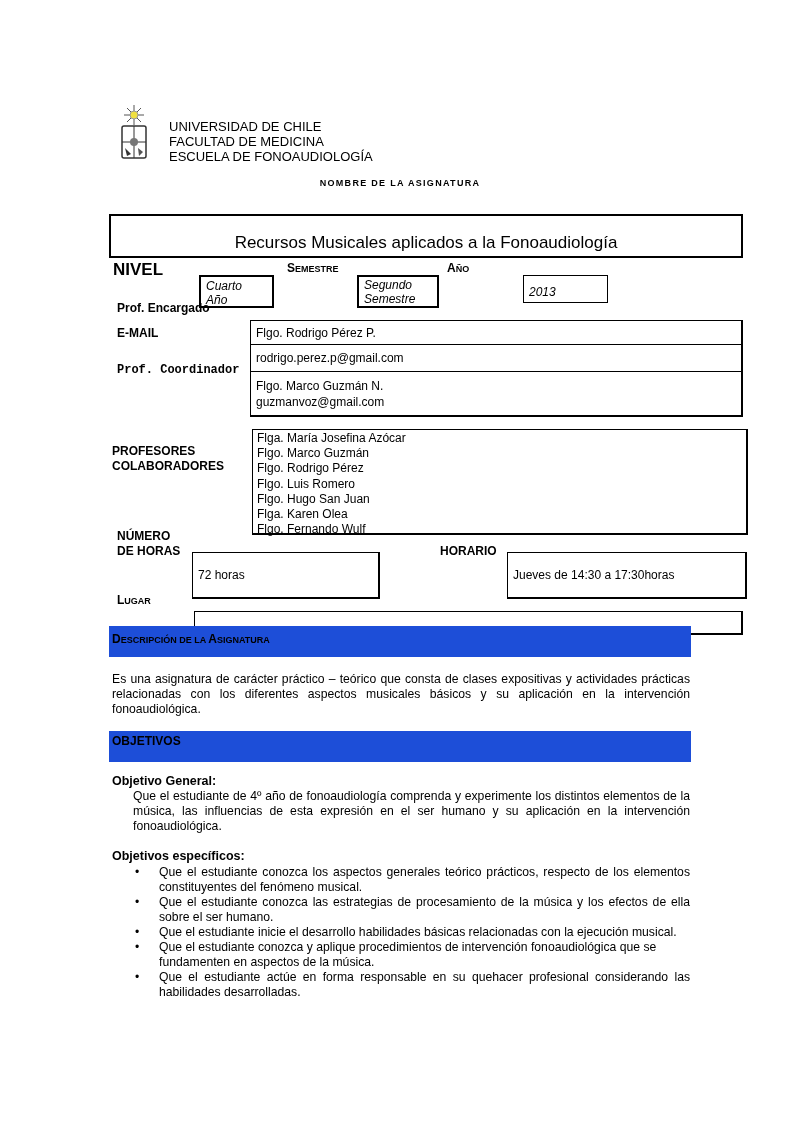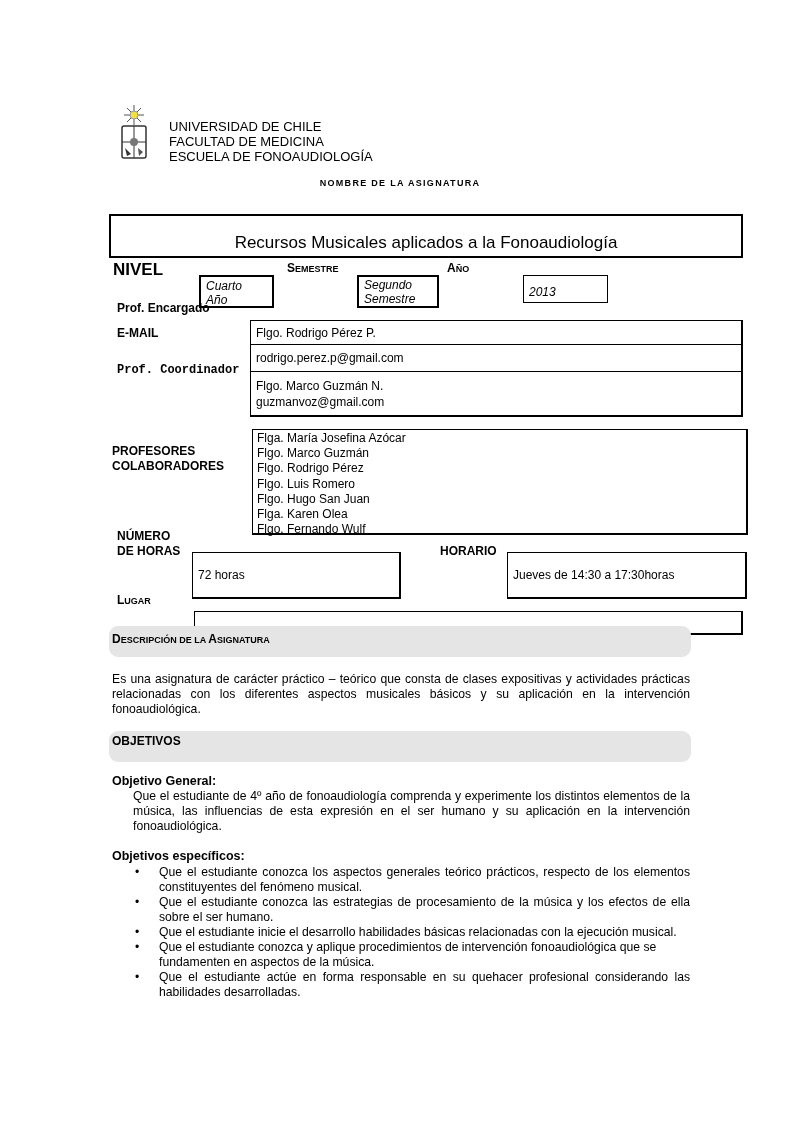--- a/index.html
+++ b/index.html
@@ -7,21 +7,21 @@
          font-family: "Liberation Sans", sans-serif; color: #000; }
   .abs { position: absolute; }
   .hdr-line { font-size: 13px; line-height: 15px; }
   .box { position: absolute; border: 1px solid #000; box-sizing: border-box; margin-top: 24px; }
   .thick { border-width: 2px; }
   .lbl { position: absolute; font-weight: bold; font-size: 12px; }
   .sc-big { font-size: 12px; }
   .sc-small { font-size: 9px; }
   .val { font-size: 12px; }
   .ital { font-style: italic; font-size: 12px; line-height: 14px; }
-  .gray { position: absolute; background: #e5e5e5; border-radius: 9px; }
+  .gray { position: absolute; background: #1d4ed8; }
   .para { position: absolute; font-size: 12.2px; line-height: 15px; text-align: justify; }
   ul.bul { list-style: none; margin: 0; padding: 0; }
   ul.bul li { position: relative; padding-left: 0; margin: 0; }
   ul.bul li .dot { position: absolute; left: -24px; top: 0; }
 </style>
 </head>
 <body>
 
 <div class="abs" style="left:119px; top:104px; width:30px; height:56px;">
   <svg width="30" height="56" viewBox="0 0 30 56">
@@ -93,21 +93,21 @@
     <div>Flgo. Hugo San Juan</div>
     <div>Flga. Karen Olea</div>
     <div>Flgo. Fernando Wulf</div>
   </div>
 </div>
 
 <div class="lbl" style="left:117px; top:529px; line-height:15px;">
   <div>NÚMERO</div>
   <div>DE HORAS</div>
 </div>
-<div class="box" style="left:192px; top:528px; width:209px; height:47px; border-right-width:2px; border-bottom-width:2px;">
+<div class="box" style="left:192px; top:528px; width:188px; height:47px; border-right-width:2px; border-bottom-width:2px;">
   <div class="val" style="position:absolute; left:5px; top:15px;">72 horas</div>
 </div>
 <div class="lbl" style="left:440px; top:544px;">HORARIO</div>
 <div class="box" style="left:507px; top:528px; width:240px; height:47px; border-right-width:2px; border-bottom-width:2px;">
   <div class="val" style="position:absolute; left:5px; top:15px;">Jueves de 14:30 a 17:30horas</div>
 </div>
 
 <div class="lbl" style="left:117px; top:593px;"><span class="sc-big">L</span><span class="sc-small">UGAR</span></div>
 <div class="box" style="left:194px; top:587px; width:549px; height:24px; border-right-width:2px; border-bottom-width:2px;">
   <div class="val" style="position:absolute; left:5px; top:5px;"></div>

